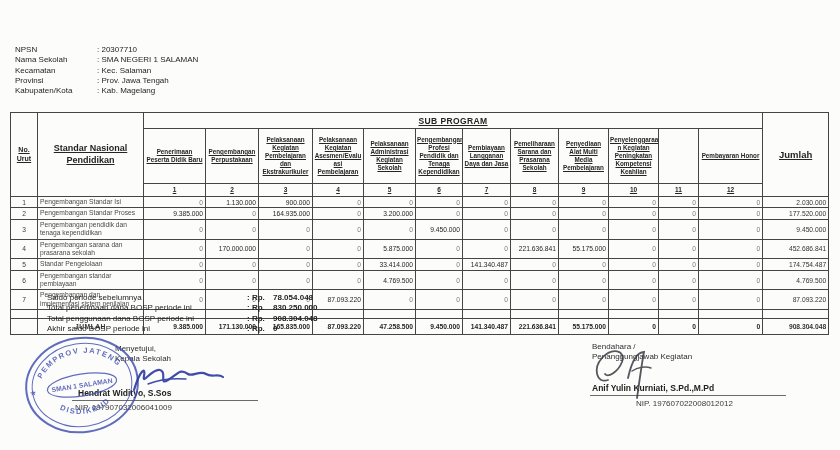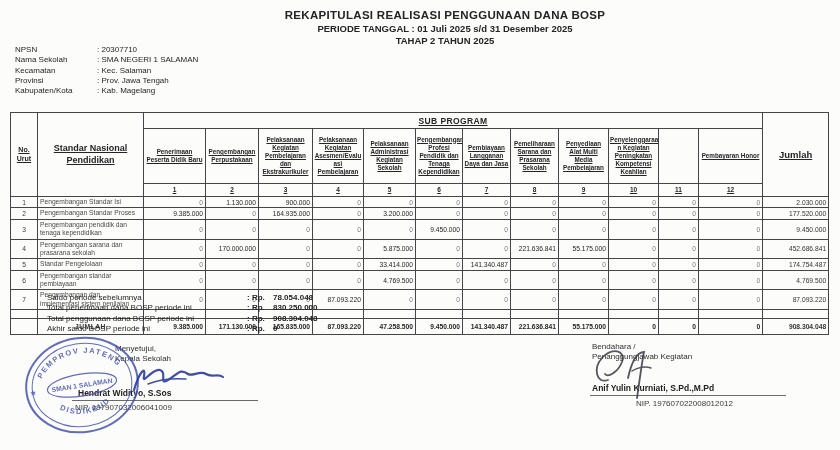--- a/index.html
+++ b/index.html
@@ -54,25 +54,20 @@
   
   #stamp{position:absolute;left:22px;top:333px;transform:rotate(-9deg);opacity:.82;}
   #sig-left-scribble{position:absolute;left:128px;top:360px;opacity:.9;}
   #sig-right-scribble{position:absolute;left:588px;top:344px;opacity:.85;}
 </style>
 </head>
 <body>
 
 <div id="page">
 
-  <div id="title">
-    <div class="t1">REKAPITULASI REALISASI PENGGUNAAN DANA BOSP</div>
-    <div class="t2">PERIODE TANGGAL : 01 Juli 2025 s/d 31 Desember 2025</div>
-    <div class="t3">TAHAP 2 TAHUN 2025</div>
-  </div>
 
   <div id="info-rows">
       <div class="info-row"><span class="info-label">NPSN</span><span class="info-value">: 20307710</span></div>
       <div class="info-row"><span class="info-label">Nama Sekolah</span><span class="info-value">: SMA NEGERI 1 SALAMAN</span></div>
       <div class="info-row"><span class="info-label">Kecamatan</span><span class="info-value">: Kec. Salaman</span></div>
       <div class="info-row"><span class="info-label">Provinsi</span><span class="info-value">: Prov. Jawa Tengah</span></div>
       <div class="info-row"><span class="info-label">Kabupaten/Kota</span><span class="info-value">: Kab. Magelang</span></div>
     </div>
 
   <table id="recap-table">

